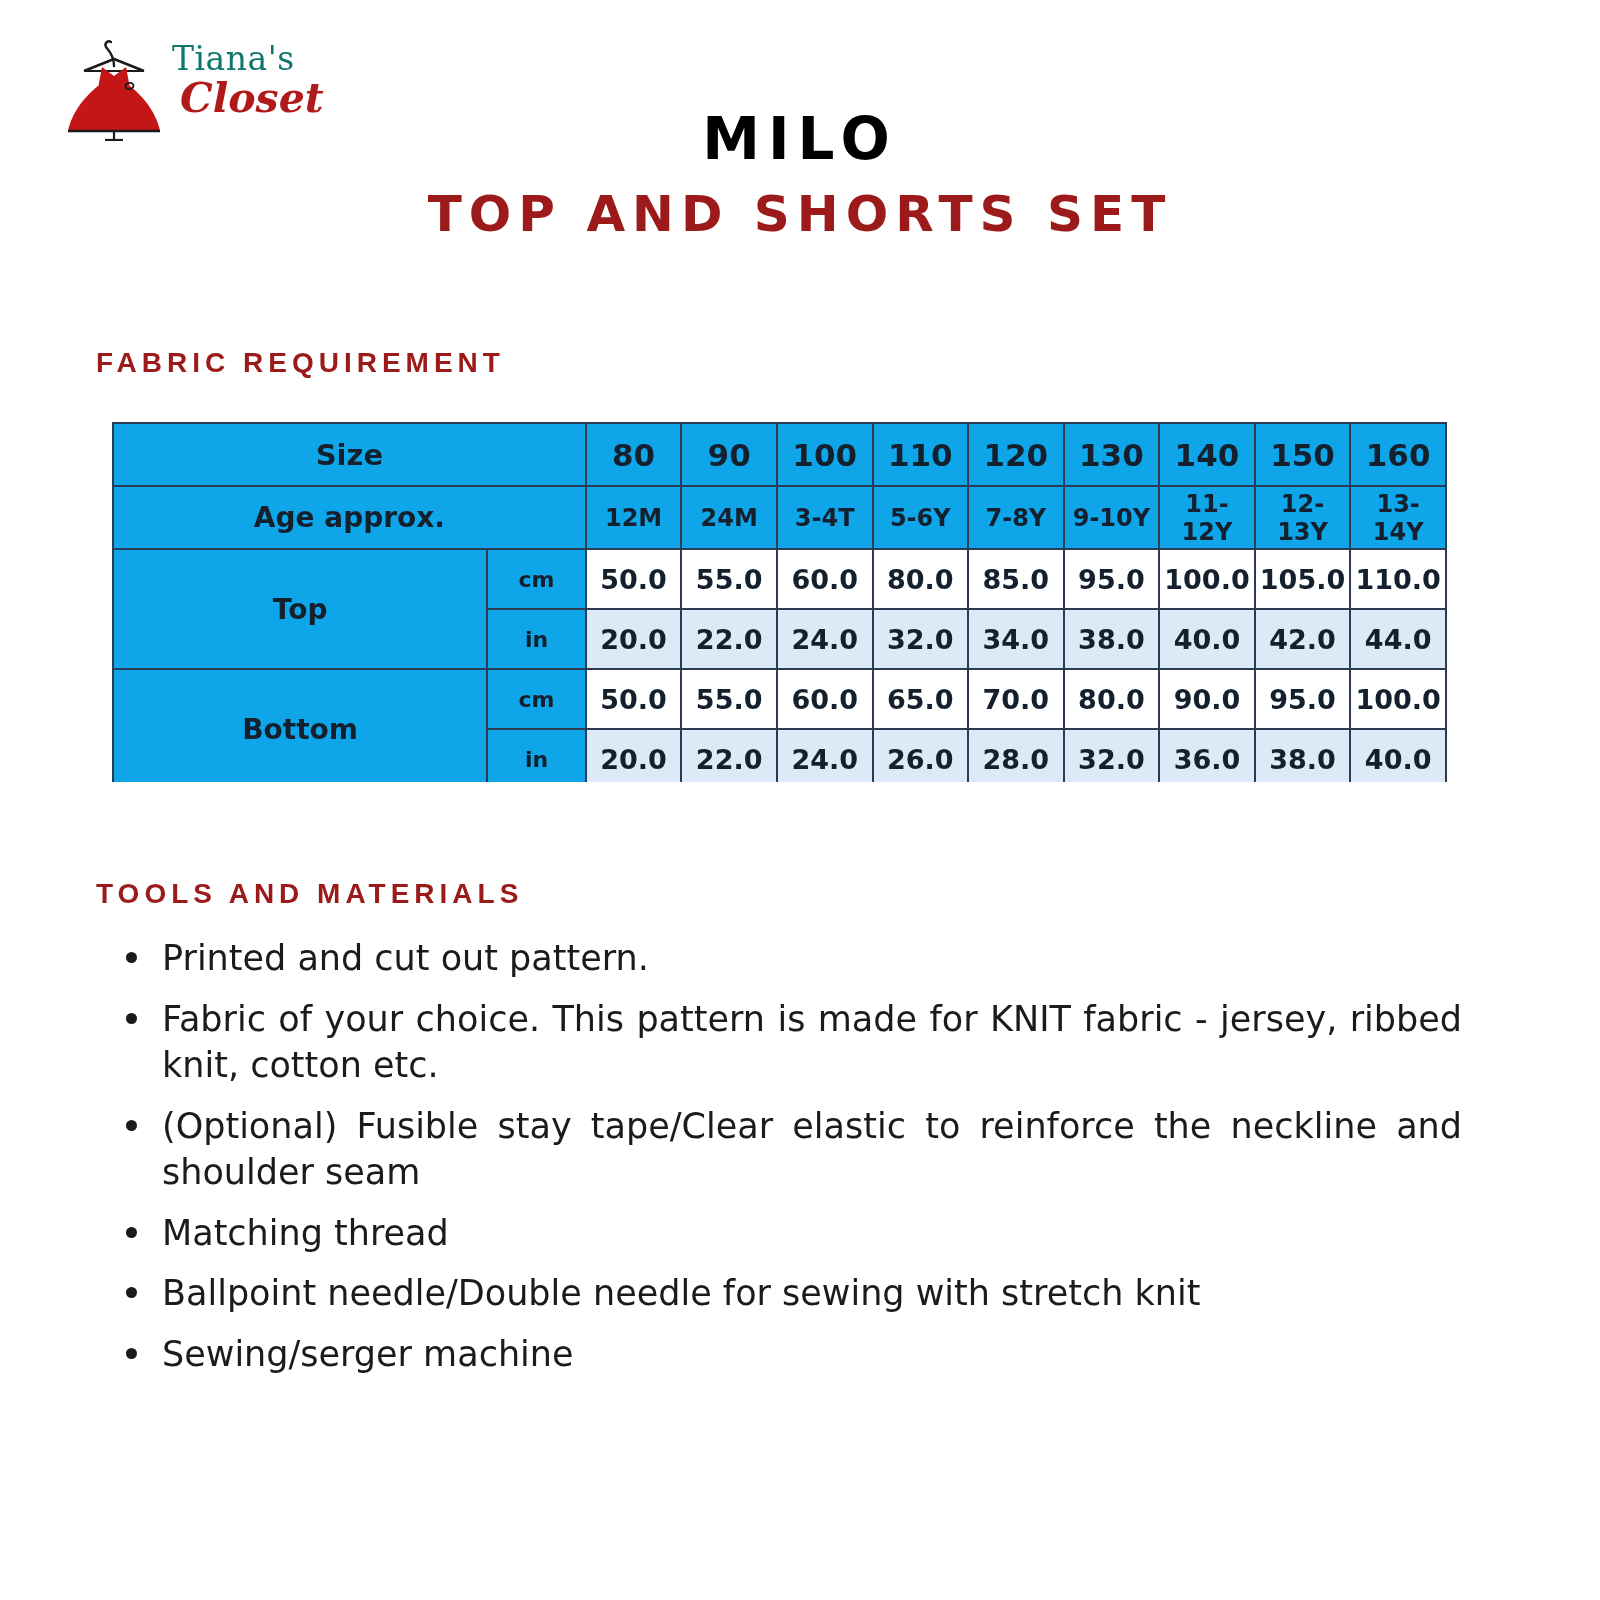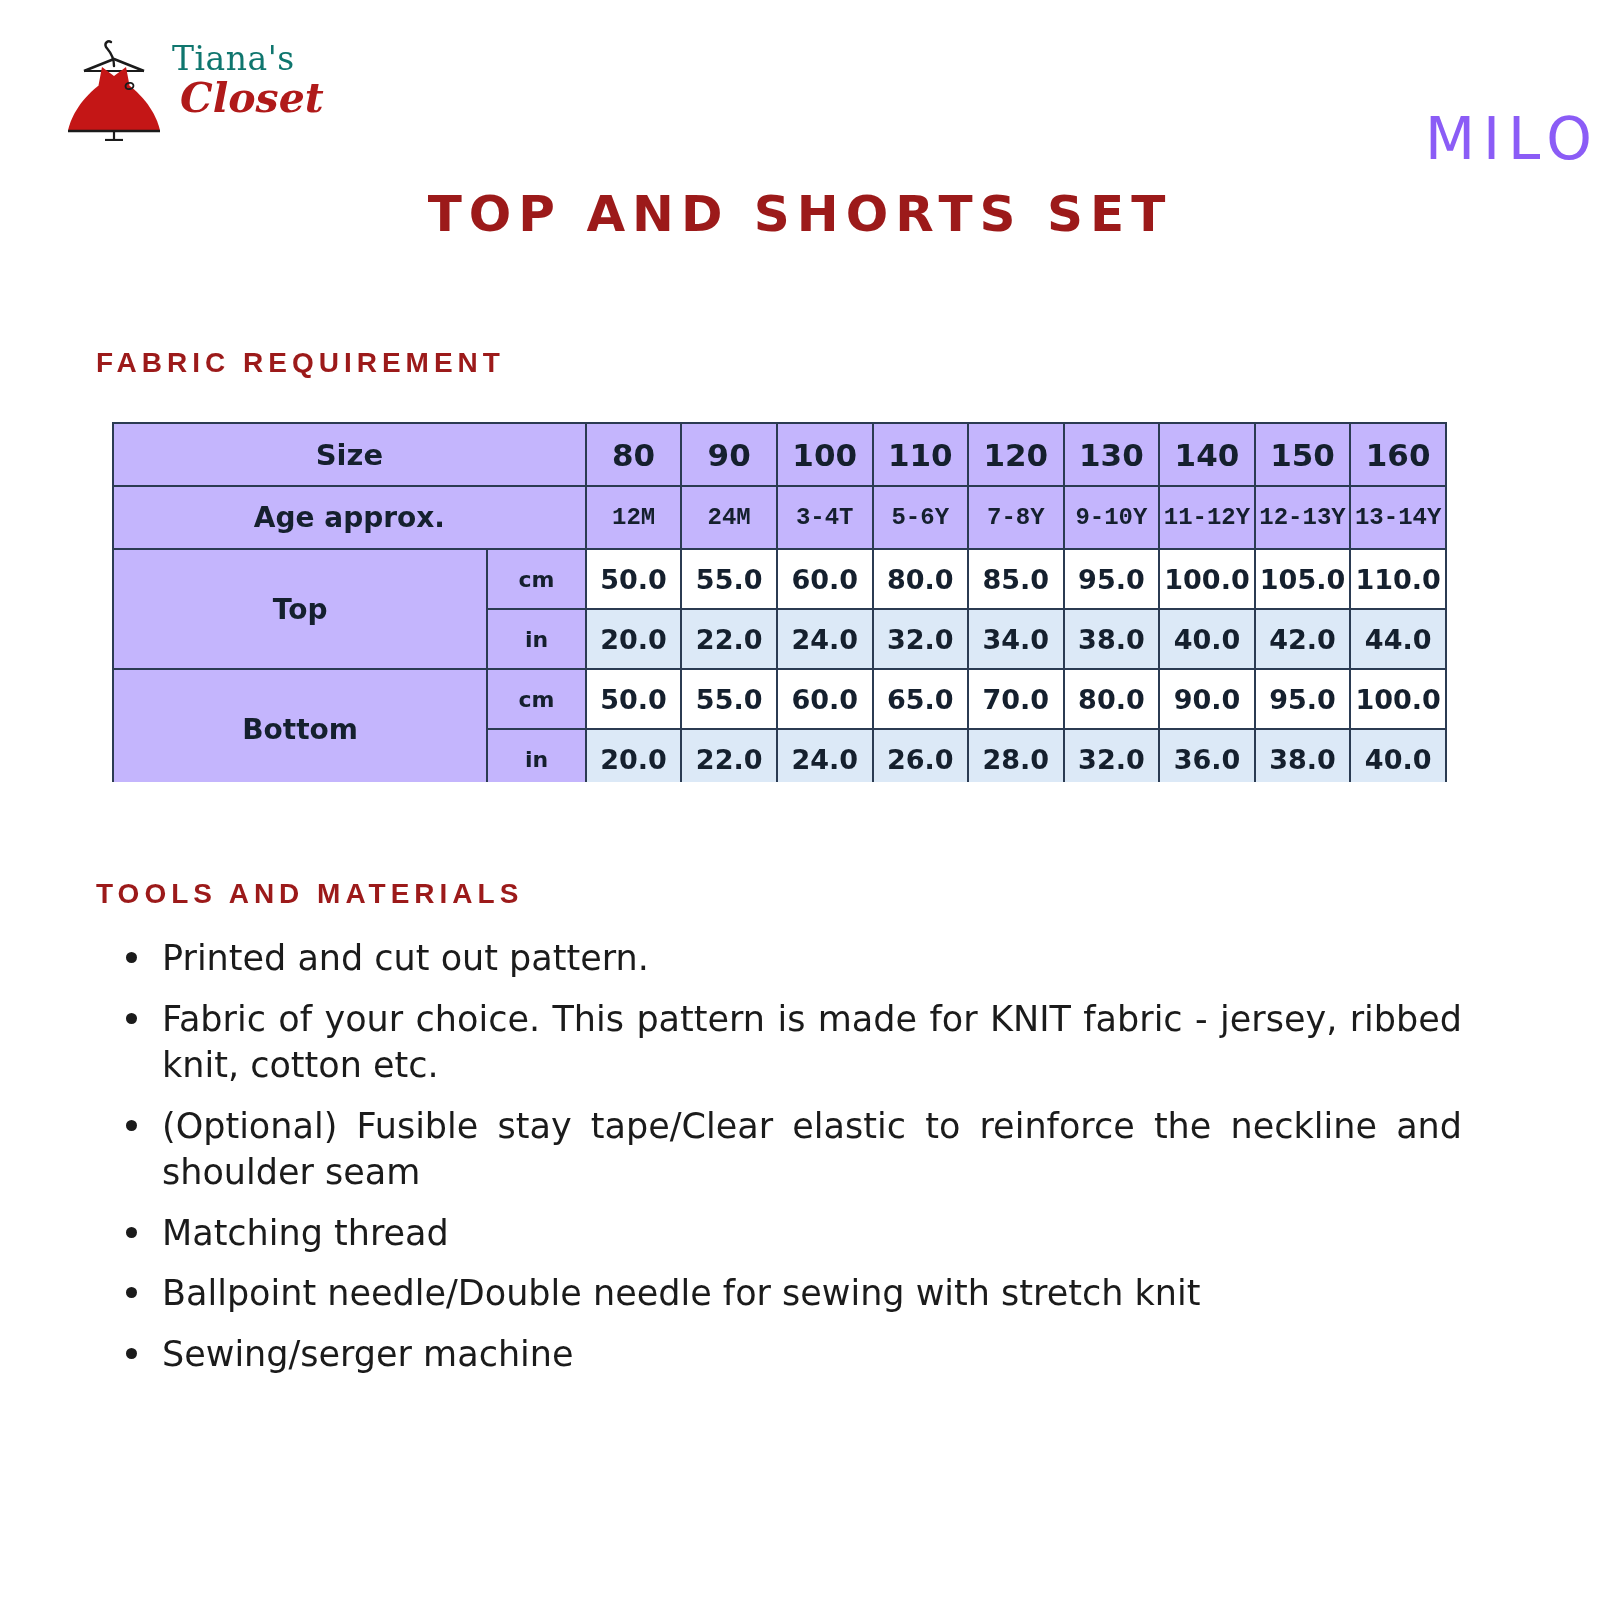--- a/index.html
+++ b/index.html
@@ -58,26 +58,26 @@
     left: 10px;
     top: 40px;
   }
 
   
   .title-main {
     position: absolute;
     left: 0;
     top: 105px;
     width: 1600px;
-    text-align: right;
-    font-family: "DejaVu Sans", sans-serif;
-    font-weight: normal;
+    text-align: center;
+    font-family: "DejaVu Sans", sans-serif;
+    font-weight: bold;
     font-size: 58px;
     letter-spacing: 8px;
-    color: #8b5cf6;
+    color: #000000;
   }
   .title-sub {
     position: absolute;
     left: 0;
     top: 185px;
     width: 1600px;
     text-align: center;
     font-family: "DejaVu Sans", sans-serif;
     font-weight: bold;
     font-size: 50px;
@@ -114,28 +114,28 @@
     font-family: "DejaVu Sans", sans-serif;
   }
   table.fabric td {
     border: 2px solid #2b3b52;
     text-align: center;
     vertical-align: middle;
     color: #15202e;
     font-weight: bold;
     box-sizing: border-box;
   }
-  .hdr-blue { background: #c4b5fd; }
+  .hdr-blue { background: #0ea5e9; }
   .cell-white { background: #ffffff; font-weight: normal; font-size: 27px; }
   .cell-light { background: #dce9f7; font-weight: normal; font-size: 27px; }
 
   td.lbl-size   { font-size: 29px; height: 63px; }
   td.lbl-age    { font-size: 28px; height: 63px; }
   td.sz-num     { font-size: 31px; }
-  td.age-num    { font-size: 24px; font-family: Liberation Mono, monospace; }
+  td.age-num    { font-size: 24px; }
   td.grp        { font-size: 28px; }
   td.unit       { font-size: 22px; }
 
   .col-label { width: 372px; }
   .col-unit  { width: 98px; }
   .col-data  { width: 95px; }
 
   
   .tools-list {
     position: absolute;

